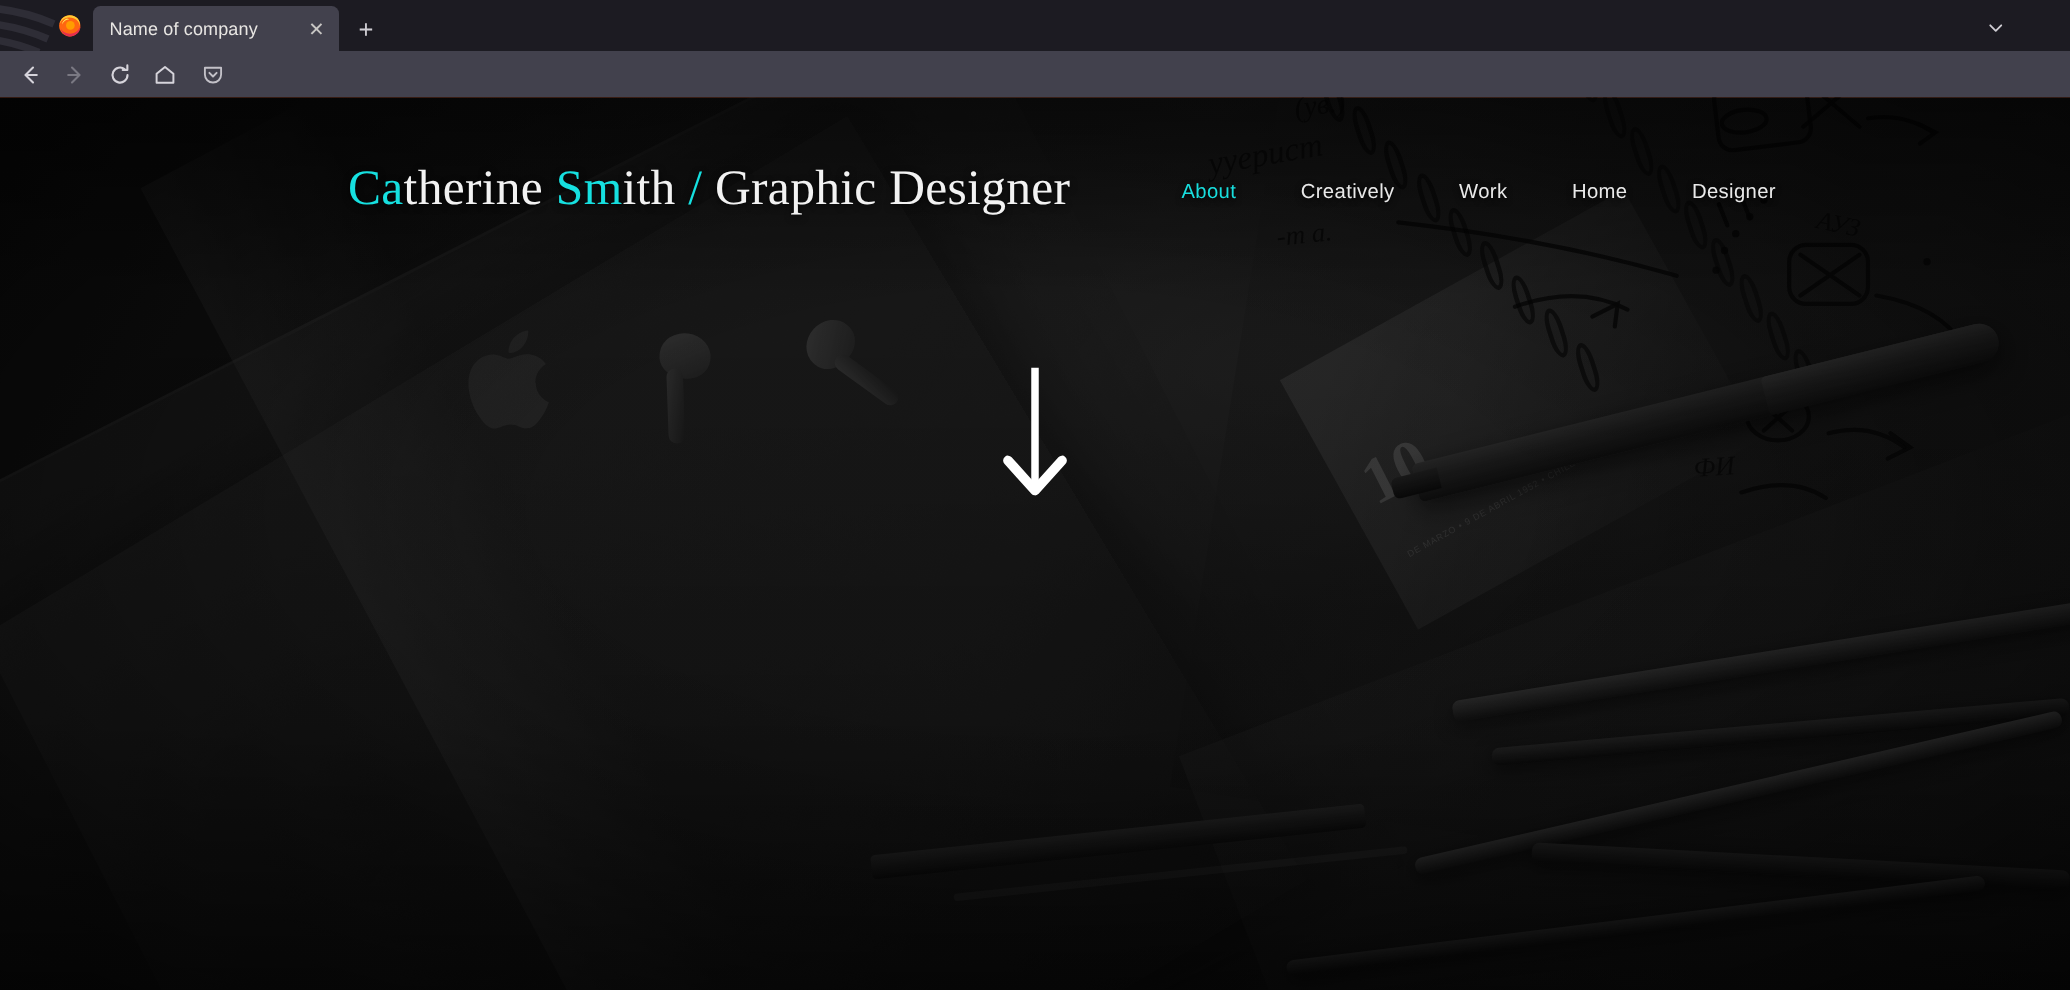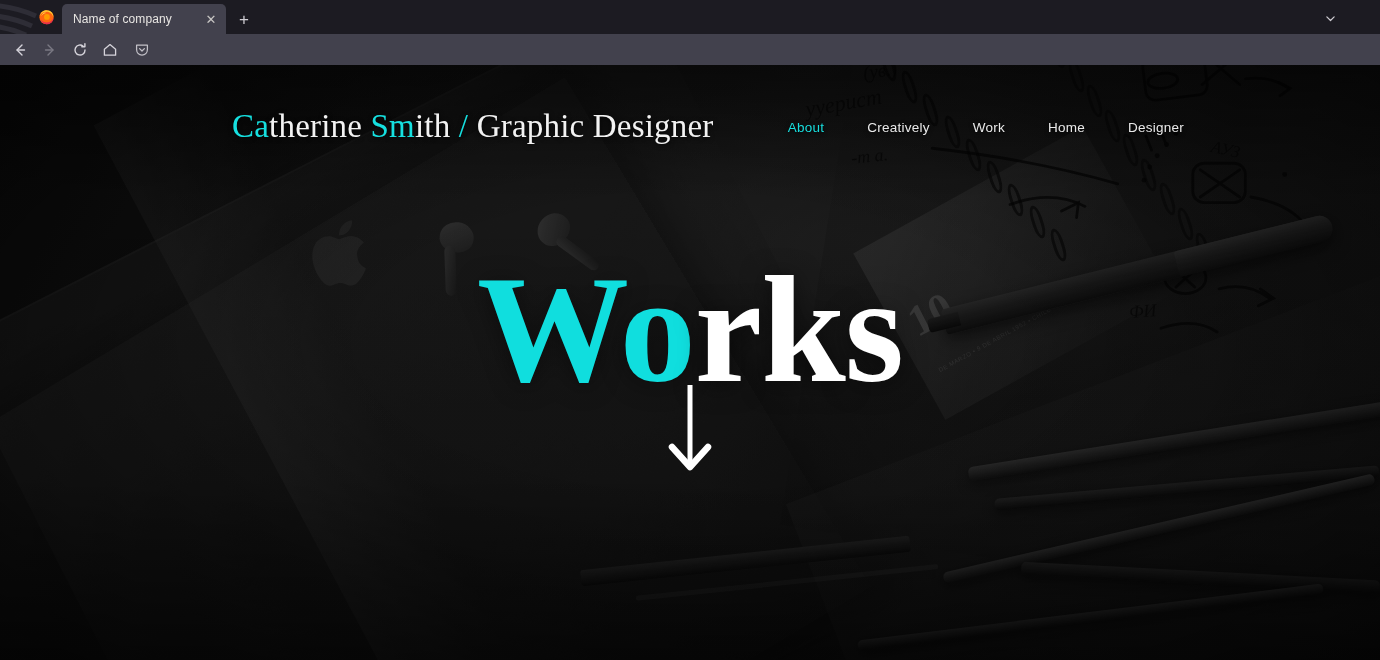--- a/index.html
+++ b/index.html
@@ -557,21 +557,20 @@
       <nav class="site-nav">
         <a class="nav-link active">About</a>
         <a class="nav-link">Creatively</a>
         <a class="nav-link">Work</a>
         <a class="nav-link">Home</a>
         <a class="nav-link">Designer</a>
       </nav>
     </header>
 
     <section class="hero">
-      <div class="hero-line hero-line-1"><span class="hl">Wo</span><span>rks</span></div>
 
       <div class="scroll-arrow">
         <svg width="54" height="92" viewBox="0 0 54 92">
           <path d="M27 0 L27 82" stroke="#ffffff" stroke-width="5" stroke-linecap="butt"></path>
           <path d="M9 62 L27 82 L45 62" stroke="#ffffff" stroke-width="6.5" fill="none" stroke-linecap="round" stroke-linejoin="round"></path>
         </svg>
       </div>
     </section>
 
   </div>

